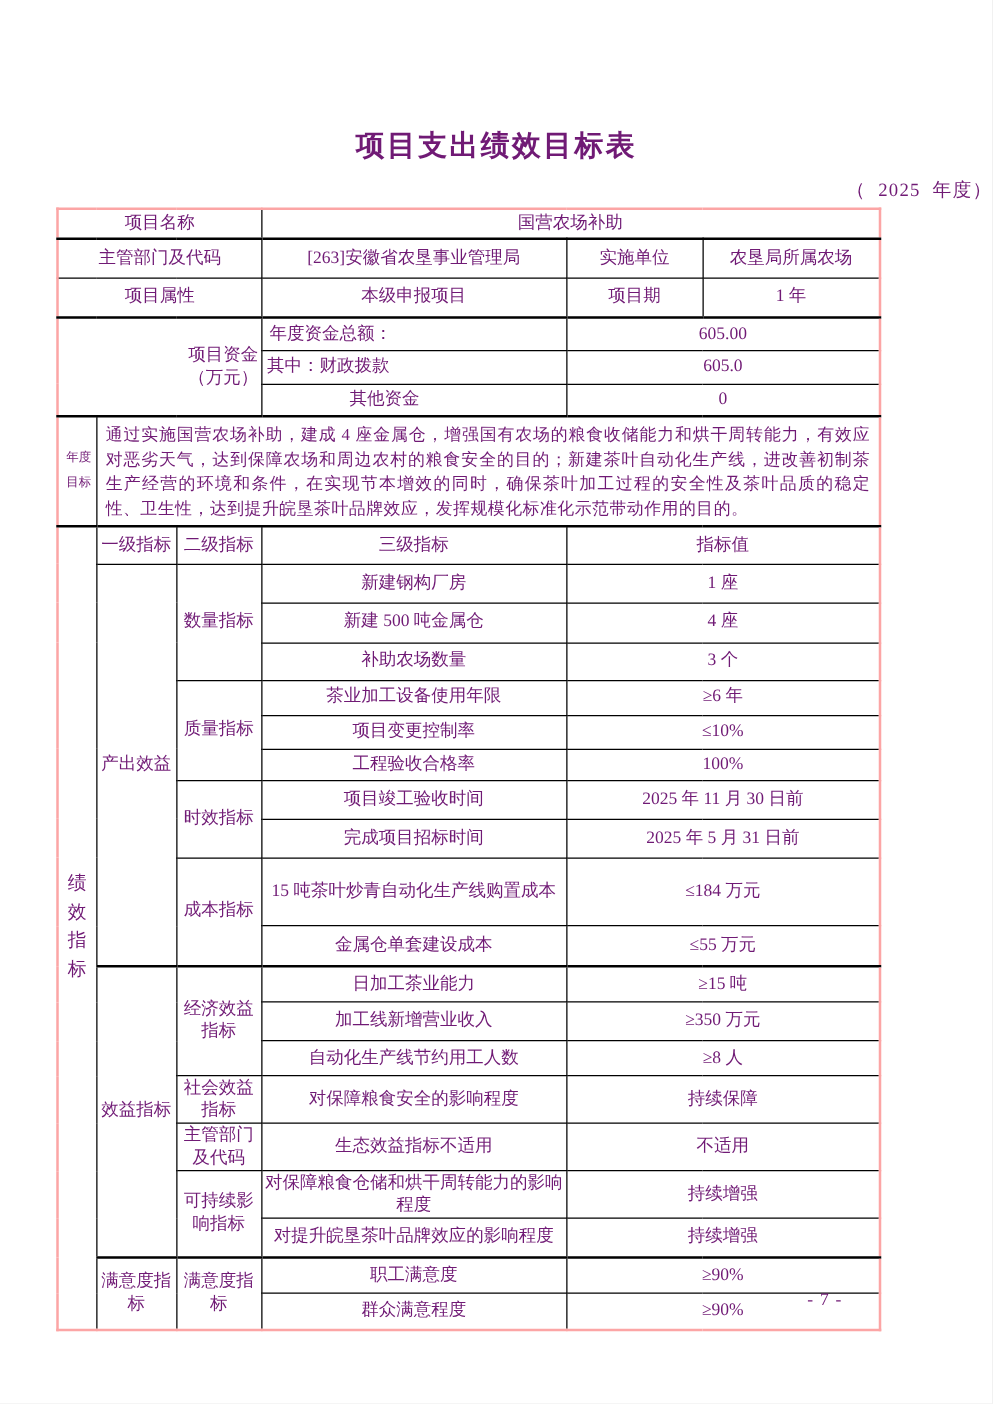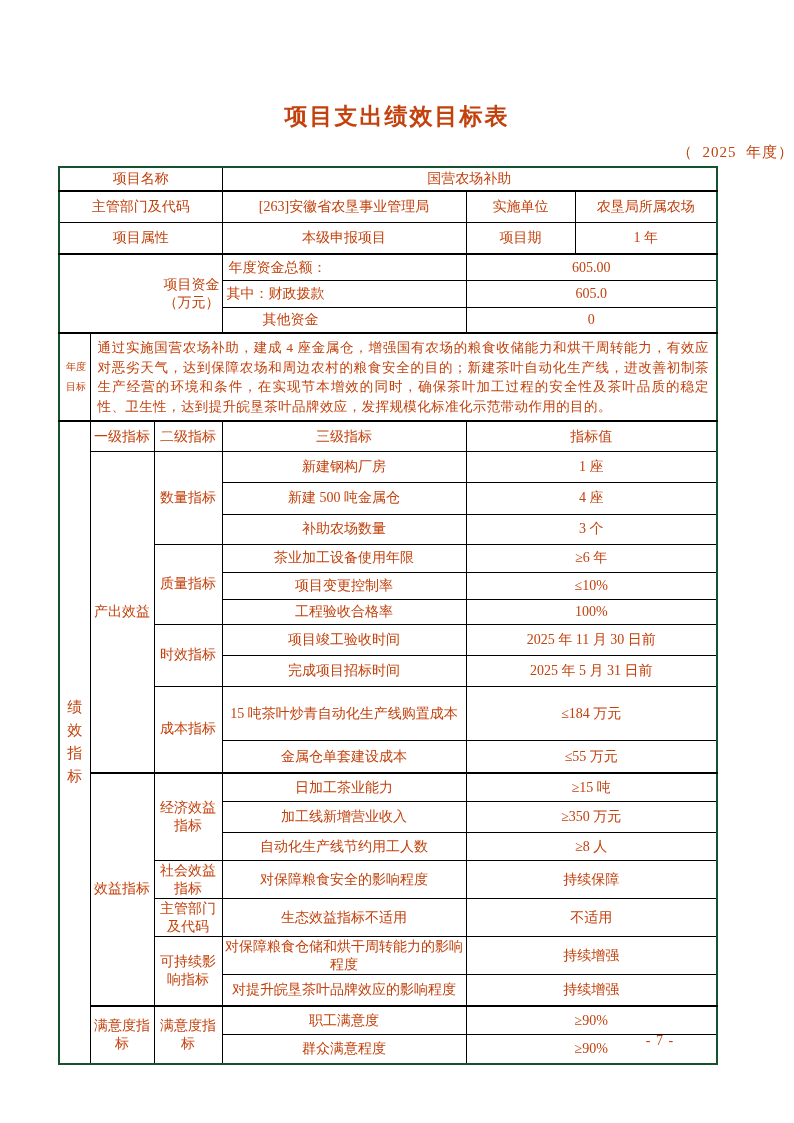--- a/index.html
+++ b/index.html
@@ -1,53 +1,53 @@
 <!DOCTYPE html>
 <html><head>
 <meta charset="utf-8">
 <style>
   html,body { margin:0; padding:0; background:#e8e8e8; }
   .page {
     position:relative;
     width:794px; height:1123px;
     margin:0 auto;
     background:#ffffff;
-    color:#c2410c;
+    color:#701a75;
     font-family:"Liberation Serif","DejaVu Serif",serif;
     overflow:hidden;
   }
   .doc-title {
     position:absolute; top:101px; left:0; width:100%;
     text-align:center;
     font-family:"Liberation Sans","DejaVu Sans",sans-serif;
     font-size:23px; font-weight:bold; letter-spacing:2px;
   }
   .doc-subtitle {
     position:absolute; top:143px; left:0; width:100%;
     text-align:right;
     font-size:15px; white-space:pre; letter-spacing:1px;
   }
   table.main {
-    position:absolute; left:58px; top:166px;
+    position:absolute; left:45px; top:166px;
     width:658px;
     border-collapse:collapse; table-layout:fixed;
-    border:2px solid #14532d;
+    border:2px solid #fca5a5;
   }
   td {
     border:1px solid #000;
     text-align:center; vertical-align:middle;
     font-size:14px; line-height:1.25;
     padding:1px 2px;
     overflow:hidden;
   }
   td.bb2 { border-bottom-width:2px; }
   td.left { text-align:left; }
   td.ind0 { padding-left:6px; }
   td.ind1 { padding-left:4px; }
-  td.ind2 { padding-left:40px; }
+  td.ind2 { padding-left:70px; }
   td.prewrap { white-space:pre-line;text-align:right; }
   .vertlabel {
     width:16px; margin:0 auto;
     word-break:break-all; line-height:23px; font-size:15px;
   }
   .goal-label {
     width:28px; margin:0 auto;
     word-break:break-all; line-height:20px; font-size:10px;
   }
   td.goal-text {

